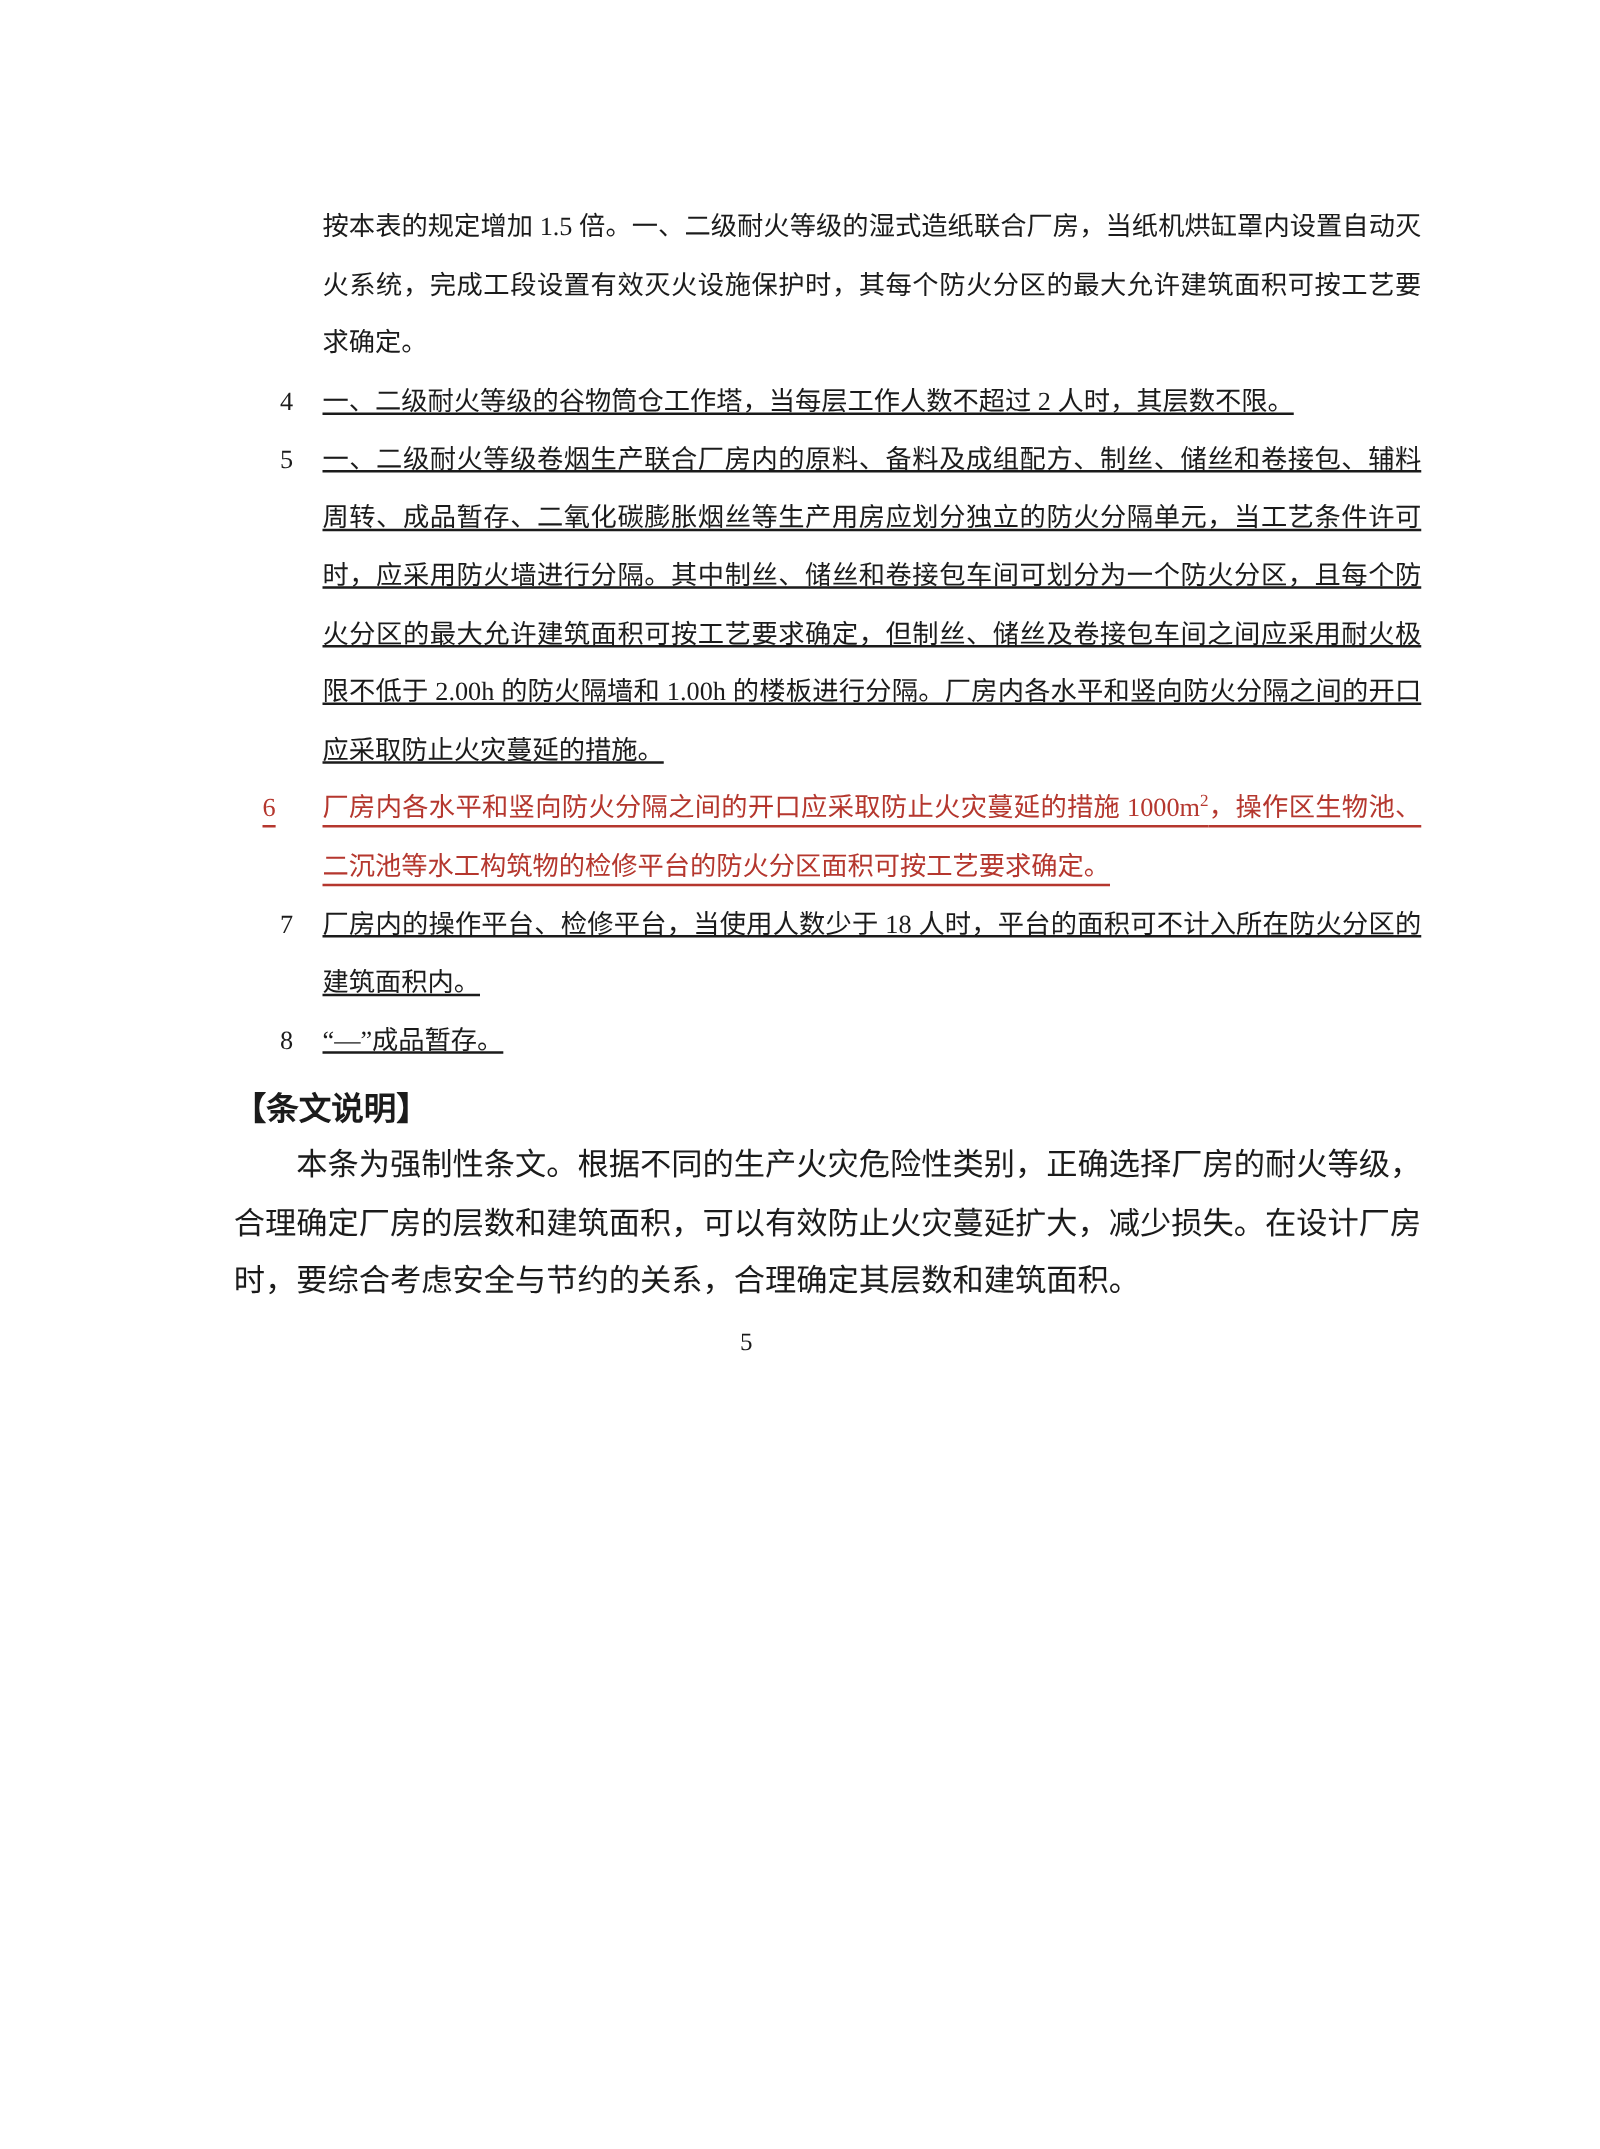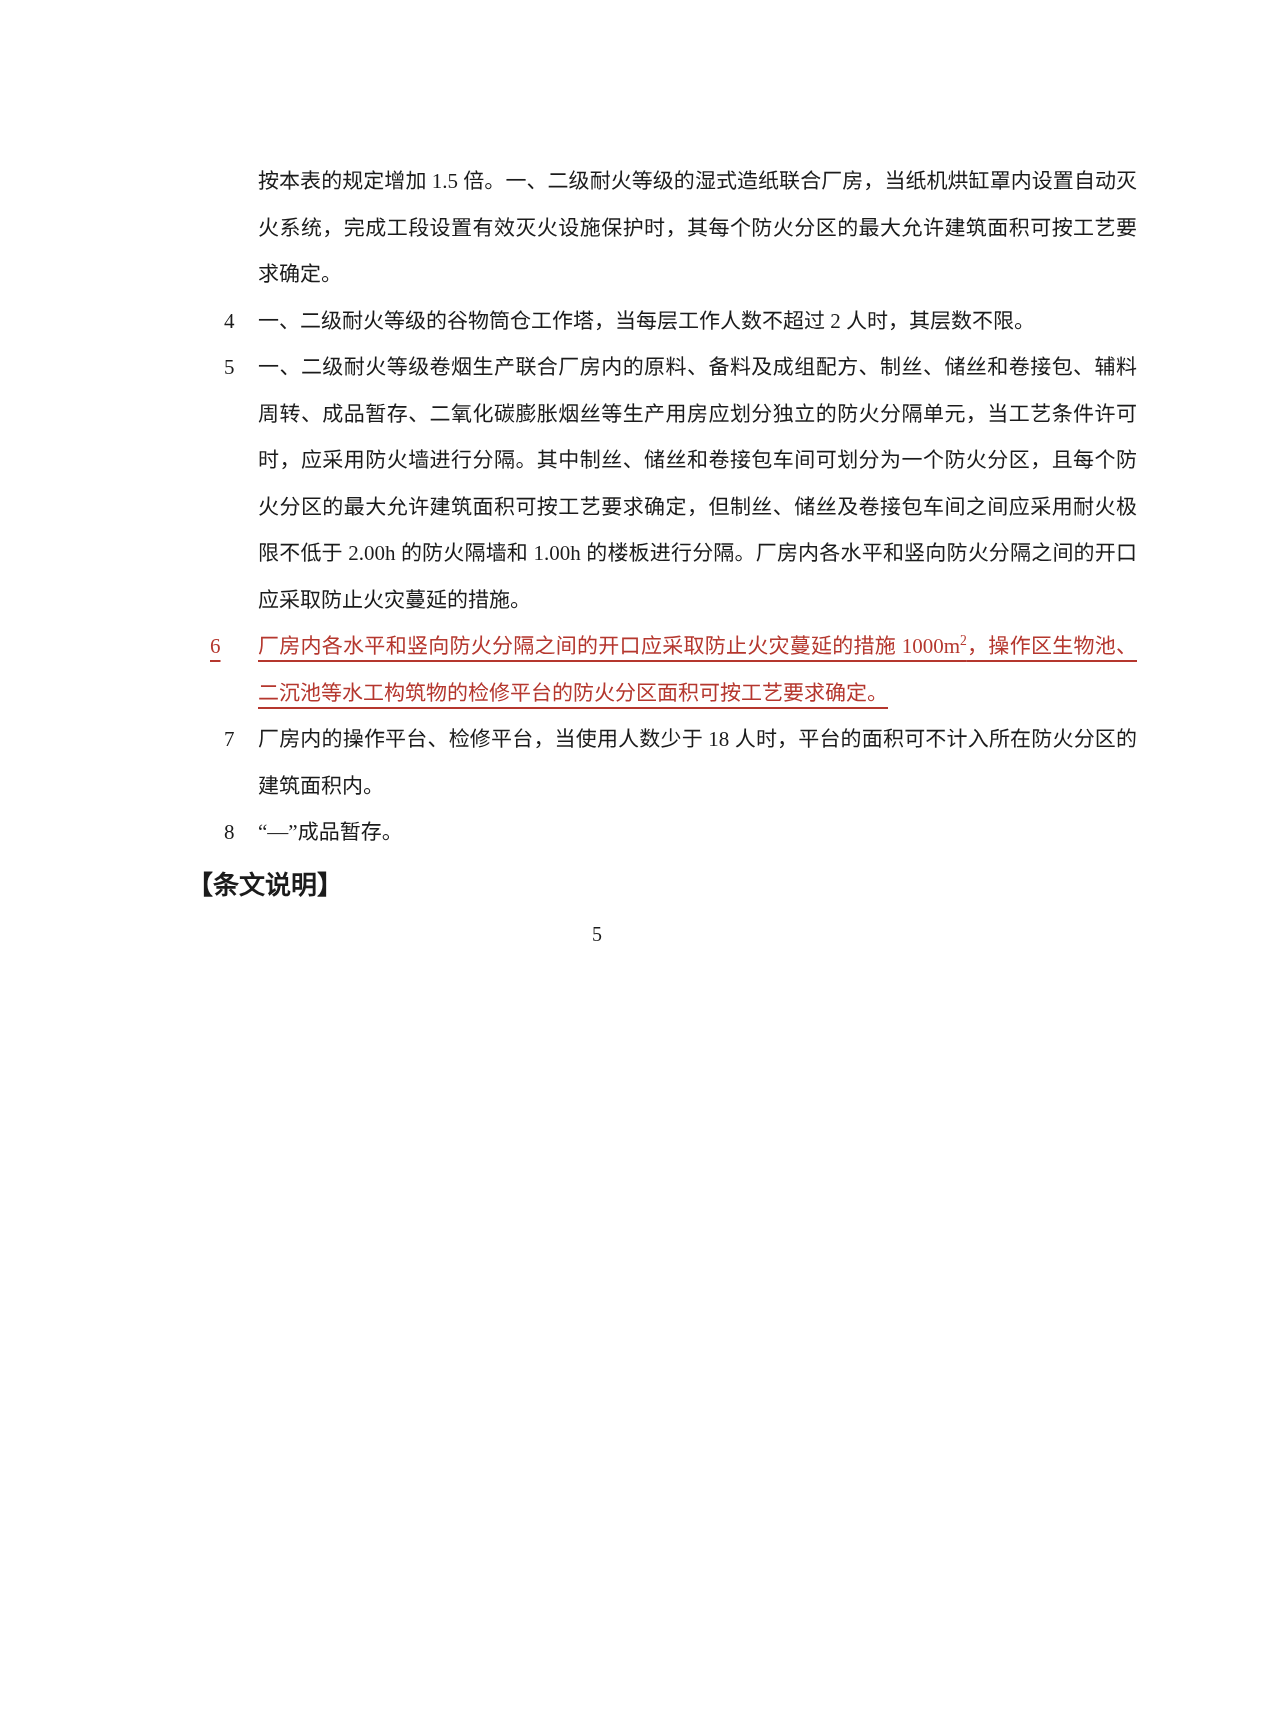--- a/index.html
+++ b/index.html
@@ -32,39 +32,40 @@
     position:absolute;
     left:0;
     top:0;
     width:34px;
   }
   .note-body{
     display:block;
     margin-left:34px;
     text-align:justify;
     text-align-last:left;
+    text-decoration:underline;
   }
   .red{
     color:#b5372e;
   }
   .red-underline{
     text-decoration:underline;
     text-decoration-color:#b5372e;
     text-decoration-thickness:2px;
     text-underline-offset:7px;
   }
   .note-item.is-red .note-num{left:-14px;}
   sup{font-size:0.65em;line-height:0;}
   
   .expl-header{
     margin:8px 143px 0 187px;
     font-size:26px;
     font-weight:bold;
     line-height:46.5px;
-    font-family:Liberation Mono, monospace;
+    font-family:Liberation Sans, sans-serif;
   }
   .para{
     margin:0 143px 0 187px;
     font-size:25px;
     line-height:46.5px;
     text-indent:2em;
     text-align:justify;
     text-align-last:left;
   }
   .page-footer{
@@ -104,16 +105,17 @@
     <span class="note-body">厂房内的操作平台、检修平台，当使用人数少于 18 人时，平台的面积可不计入所在防火分区的建筑面积内。</span>
   </div>
 
   <div class="note-item">
     <span class="note-num">8</span>
     <span class="note-body">“—”成品暂存。</span>
   </div>
 
   <div class="expl-header">【条文说明】</div>
 
+  <p class="para">本条为强制性条文。根据不同的生产火灾危险性类别，正确选择厂房的耐火等级，合理确定厂房的层数和建筑面积，可以有效防止火灾蔓延扩大，减少损失。在设计厂房时，要综合考虑安全与节约的关系，合理确定其层数和建筑面积。</p>
 
   <div class="page-footer">5</div>
 
 </div>
 
 </body></html>

